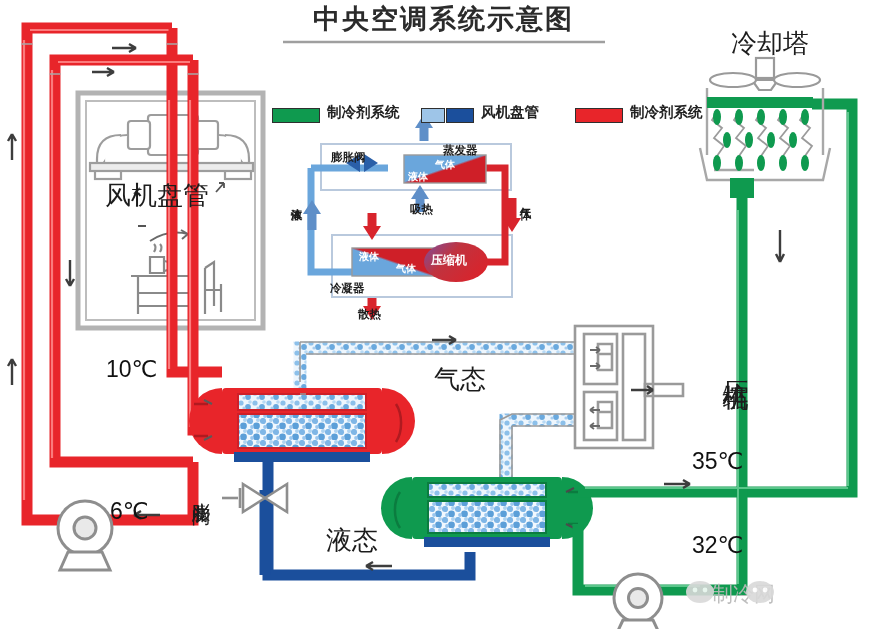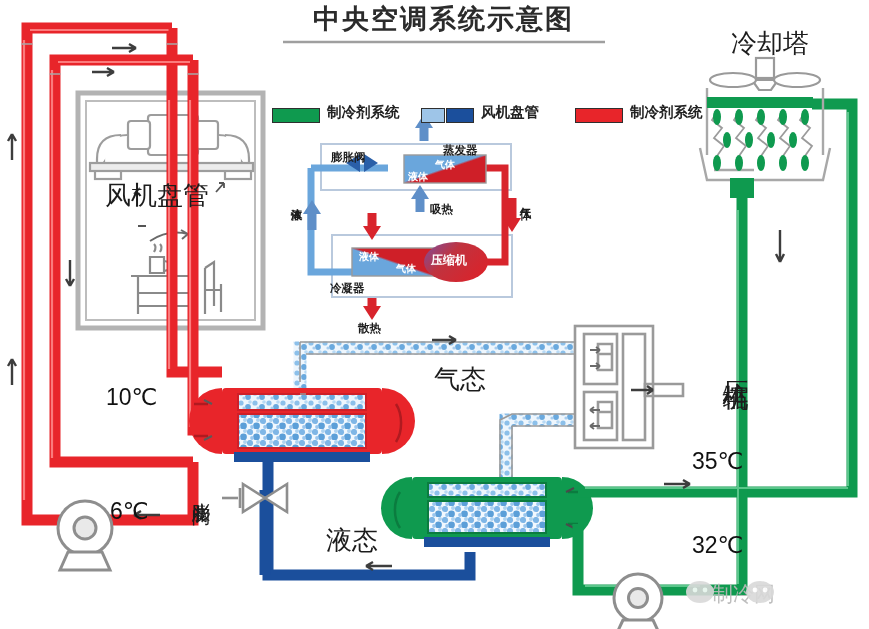--- a/index.html
+++ b/index.html
@@ -330,31 +330,31 @@
 
   <div class="txt bigcn" style="left:731px; top:30px;">冷却塔</div>
 
   <div class="txt bigcn vert" style="left:723px; top:360px;">压缩机</div>
 
   <div class="txt midcn vert" style="left:192px; top:487px;">膨胀阀</div>
 
   <div class="txt bigcn" style="left:434px; top:366px;">气态</div>
   <div class="txt bigcn" style="left:326px; top:507px;margin-top:20px;">液态</div>
 
-  <div class="txt temp" style="left:106px; top:358px;margin-top:28px;">10℃</div>
+  <div class="txt temp" style="left:106px; top:358px;">10℃</div>
   <div class="txt temp" style="left:110px; top:500px;">6℃</div>
   <div class="txt temp" style="left:692px; top:450px;">35℃</div>
   <div class="txt temp" style="left:692px; top:534px;">32℃</div>
 
   <div>
     <div class="txt smallcn" style="left:331px; top:152px;">膨胀阀</div>
     <div class="txt smallcn" style="left:443px; top:145px;">蒸发器</div>
-    <div class="txt smallcn" style="left:430px; top:204px;">吸热</div>
+    <div class="txt smallcn" style="left:410px; top:204px;">吸热</div>
     <div class="txt smallcn" style="left:330px; top:283px;">冷凝器</div>
-    <div class="txt smallcn" style="left:358px; top:309px;margin-top:14px;">散热</div>
+    <div class="txt smallcn" style="left:358px; top:309px;">散热</div>
     <div class="txt tinywhite" style="left:435px; top:160px; font-size:10px;">气体</div>
     <div class="txt tinywhite" style="left:408px; top:172px; font-size:10px;">液体</div>
     <div class="txt tinywhite" style="left:359px; top:252px; font-size:10px;">液体</div>
     <div class="txt tinywhite" style="left:396px; top:264px; font-size:10px;">气体</div>
     <div class="txt tinywhite" style="left:431px; top:254px; font-size:12px;">压缩机</div>
     <div class="txt smallcn vert" style="left:519px; top:198px;">气体</div>
     <div class="txt smallcn vert" style="left:290px; top:198px;">液体</div>
   </div>
 
   <div class="wm" style="left:712px; top:580px;">制冷网</div>

